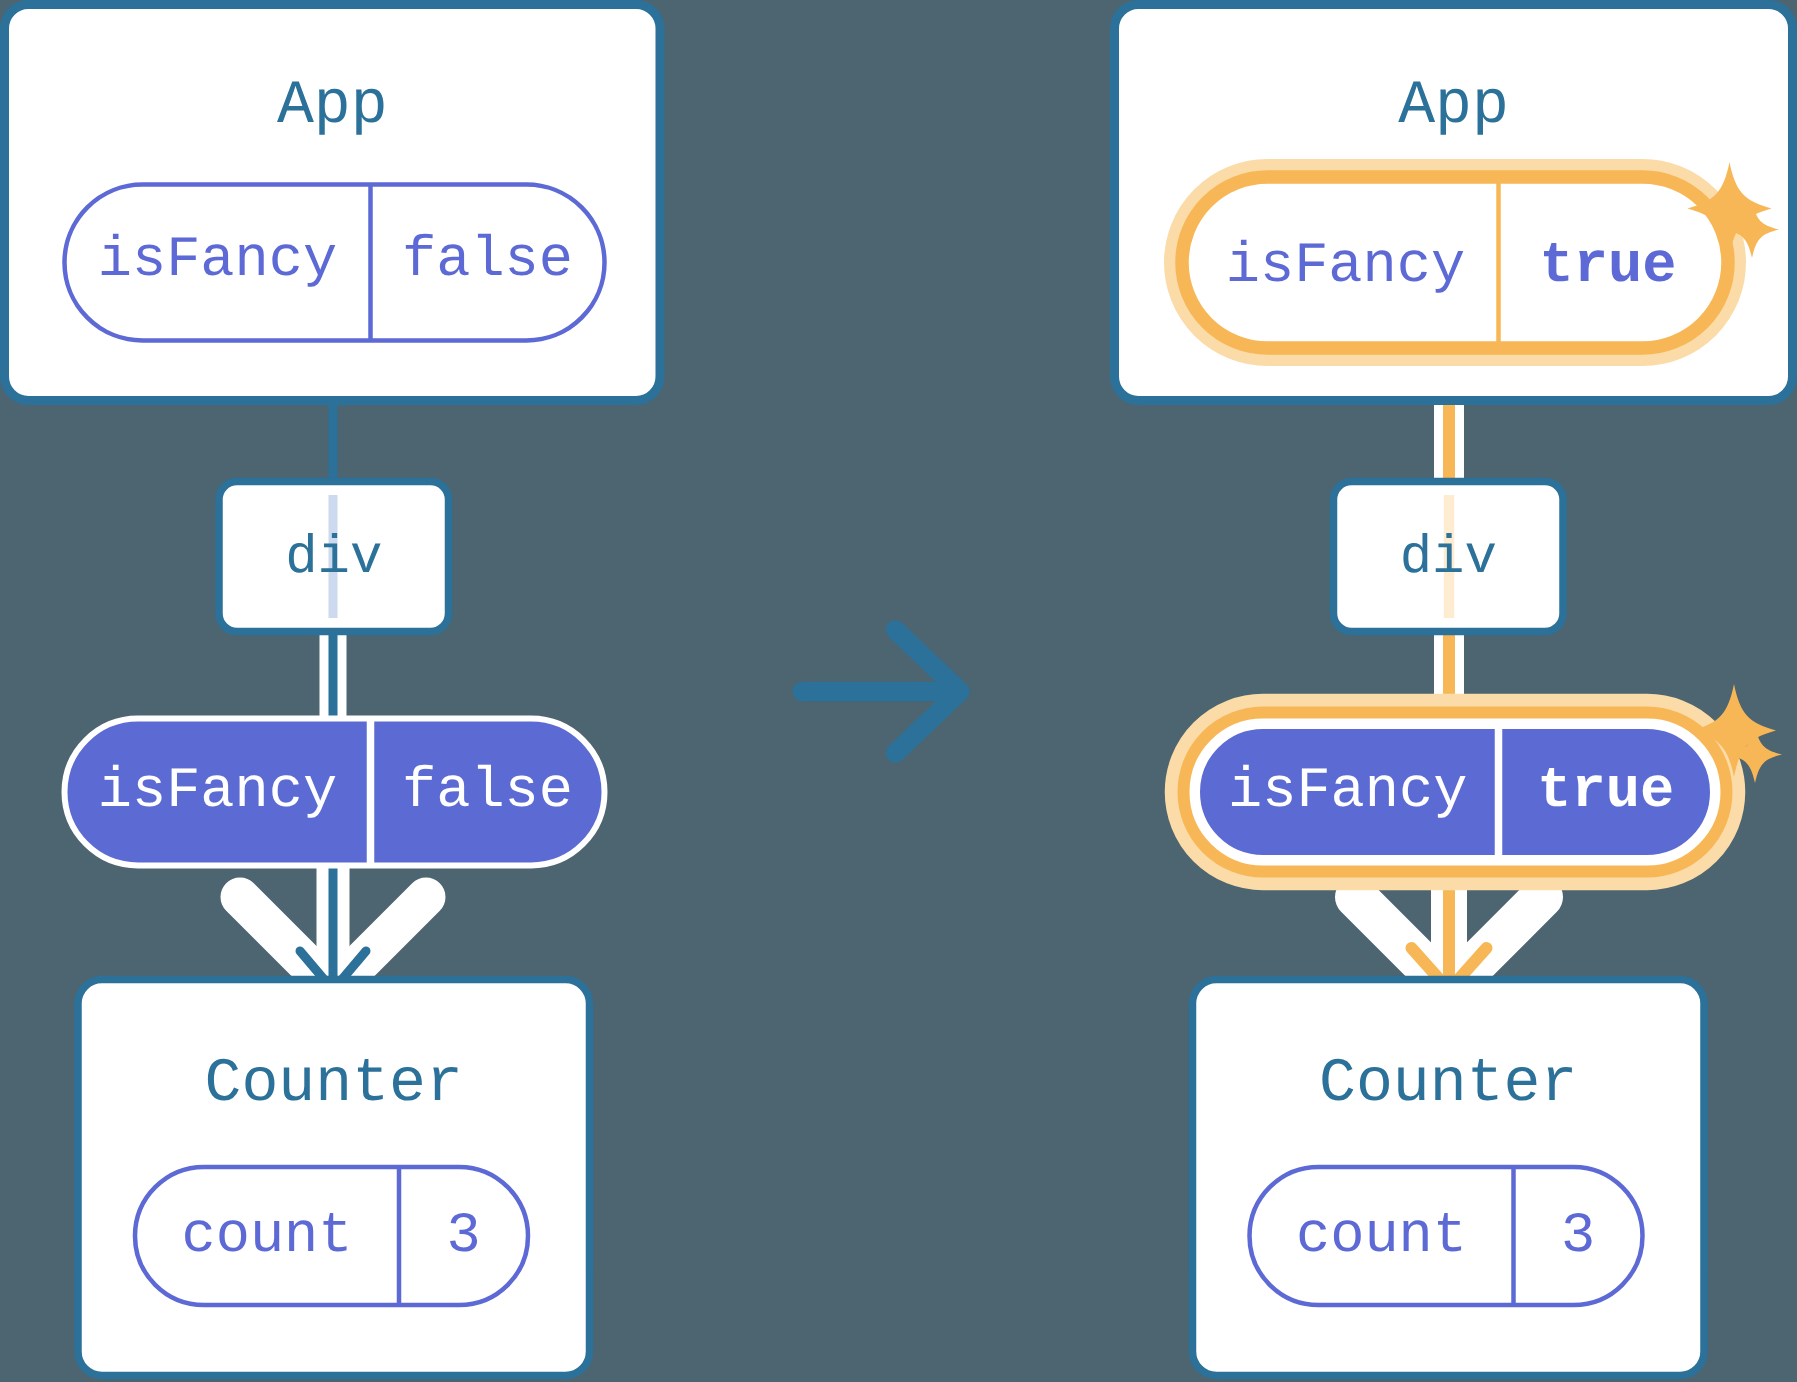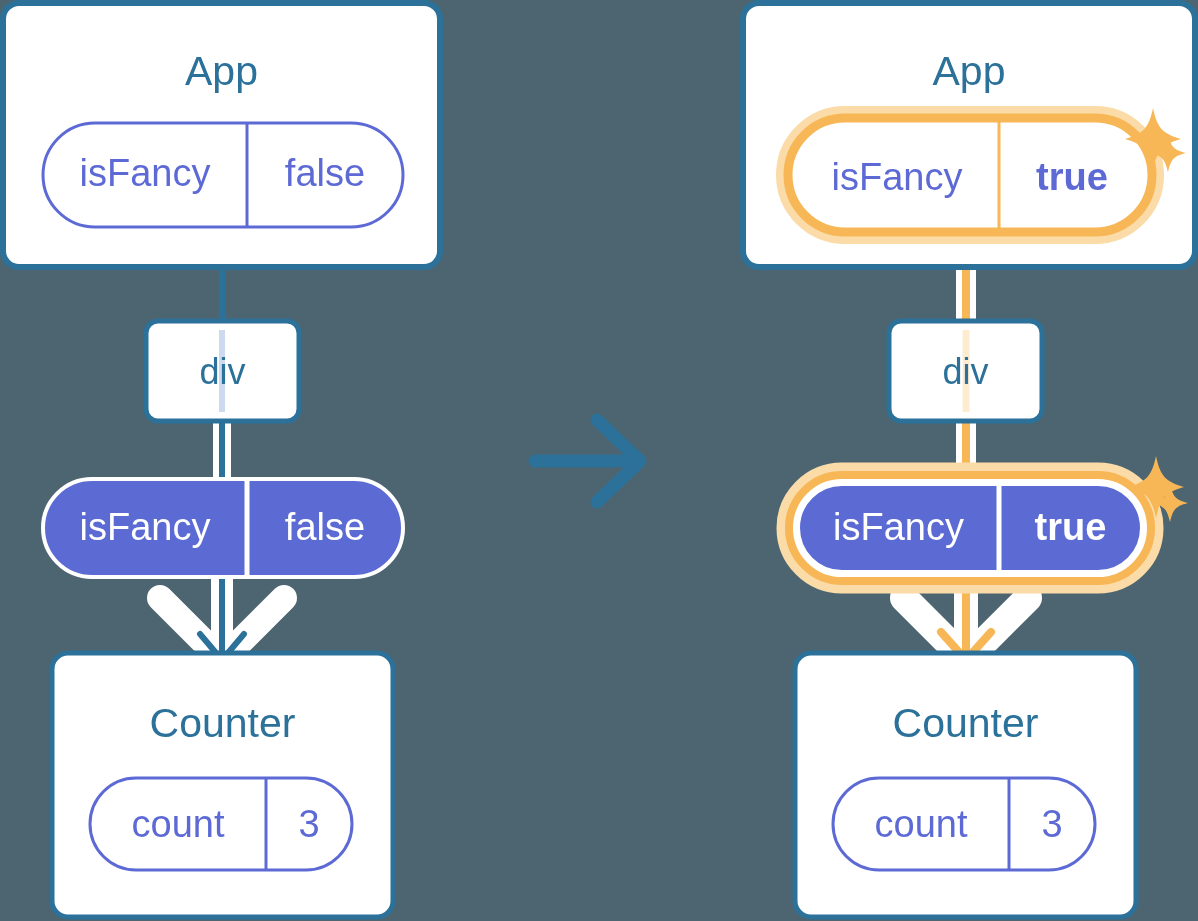--- a/index.html
+++ b/index.html
@@ -1,21 +1,21 @@
 <!DOCTYPE html>
 <html><head>
 <meta charset="utf-8">
 <style>
   html,body{margin:0;padding:0;}
   body{
     width:1198px;height:921px;overflow:hidden;
     background:#4d6570;
     font-family:"Liberation Sans", sans-serif;
   }
-  #stage{position:relative;width:1184px;height:921px;}
+  #stage{position:relative;width:1184px;height:921px;font-family:Liberation Mono, monospace;}
   svg.layer{position:absolute;left:0;top:0;width:1198px;height:921px;}
   .lbl{position:absolute;white-space:nowrap;pointer-events:none;}
 </style>
 </head>
 <body>
 
 <div id="stage">
 
   <svg class="layer" viewBox="0 0 1198 921">
 

